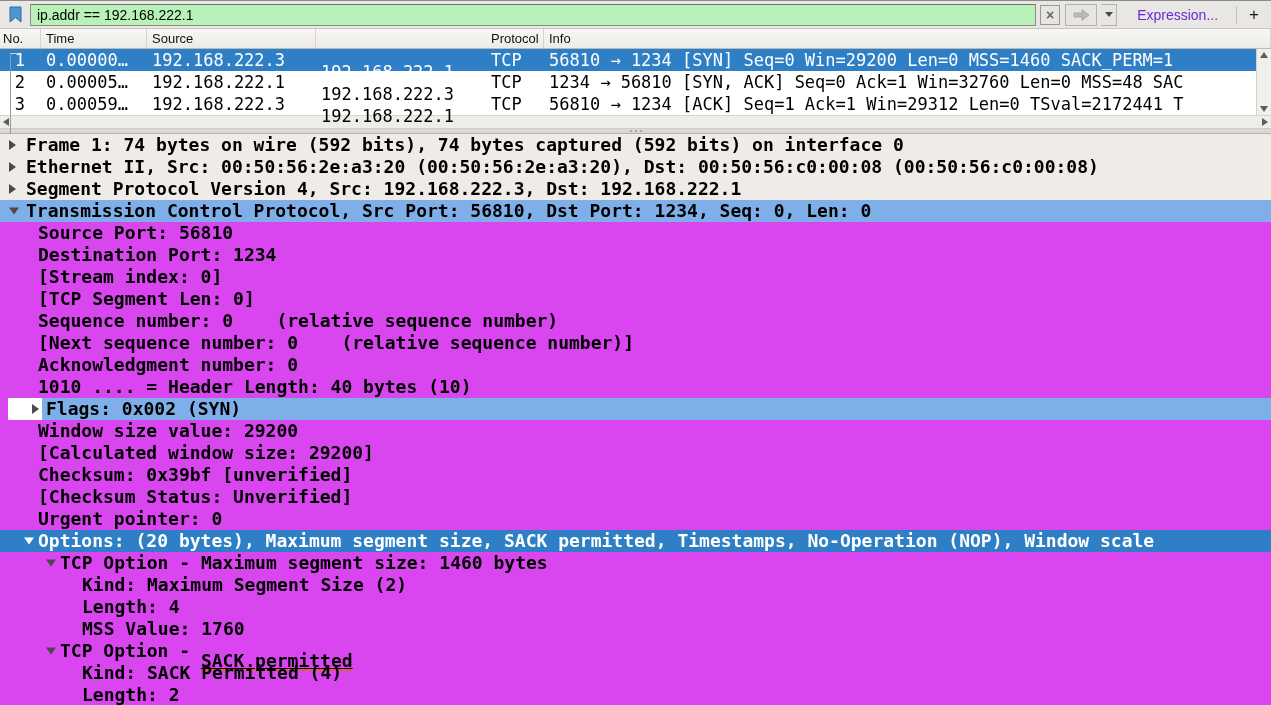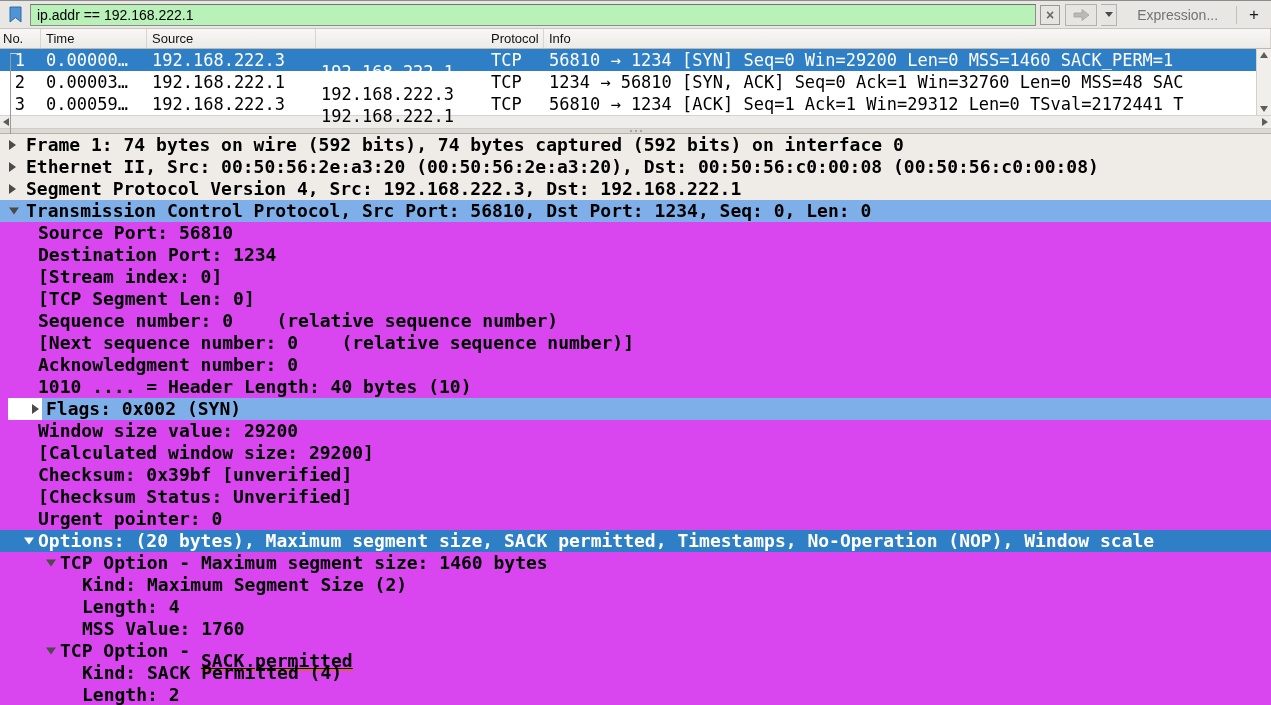--- a/index.html
+++ b/index.html
@@ -36,21 +36,21 @@
   }
   .apply-btn {
     width: 32px; height: 22px; border: 1px solid #b5b2ae; background: #e7e5e2;
     display: flex; align-items: center; justify-content: center;
   }
   .dropdown-btn {
     width: 16px; height: 22px; border: 1px solid #b5b2ae; border-left: none; background: #e7e5e2;
     display: flex; align-items: center; justify-content: center;
   }
   .caret-down { width: 0; height: 0; border-top: 5px solid #4a4a4a; border-left: 4px solid transparent; border-right: 4px solid transparent; }
-  .expression-btn { font-size: 14px; color: #737373; padding: 0 14px 0 16px; }
+  .expression-btn { font-size: 14px; color: #6d28d9; padding: 0 14px 0 16px; }
   .vsep { width: 1px; height: 18px; background: #c2bfbb; }
   .plus-btn { font-size: 17px; color: #1a1a1a; padding: 0 8px; }
 
   
   .phead {
     height: 20px; display: flex;
     background: linear-gradient(#f8f7f5, #ecebe8);
     border-bottom: 1px solid #bdbab6;
     font-size: 13px; color: #121212;
   }
@@ -171,21 +171,21 @@
     <div class="prow sel">
       <span class="c c-no">1</span>
       <span class="c c-time">0.00000…</span>
       <span class="c c-src">192.168.222.3</span>
       <span class="c c-dst">192.168.222.1</span>
       <span class="c c-pro">TCP</span>
       <span class="c c-info">56810 → 1234 [SYN] Seq=0 Win=29200 Len=0 MSS=1460 SACK_PERM=1</span>
     </div>
     <div class="prow">
       <span class="c c-no">2</span>
-      <span class="c c-time">0.00003…</span>
+      <span class="c c-time">0.00005…</span>
       <span class="c c-src">192.168.222.1</span>
       <span class="c c-dst">192.168.222.3</span>
       <span class="c c-pro">TCP</span>
       <span class="c c-info">1234 → 56810 [SYN, ACK] Seq=0 Ack=1 Win=32760 Len=0 MSS=48 SAC</span>
     </div>
     <div class="prow">
       <span class="c c-no">3</span>
       <span class="c c-time">0.00059…</span>
       <span class="c c-src">192.168.222.3</span>
       <span class="c c-dst">192.168.222.1</span>

